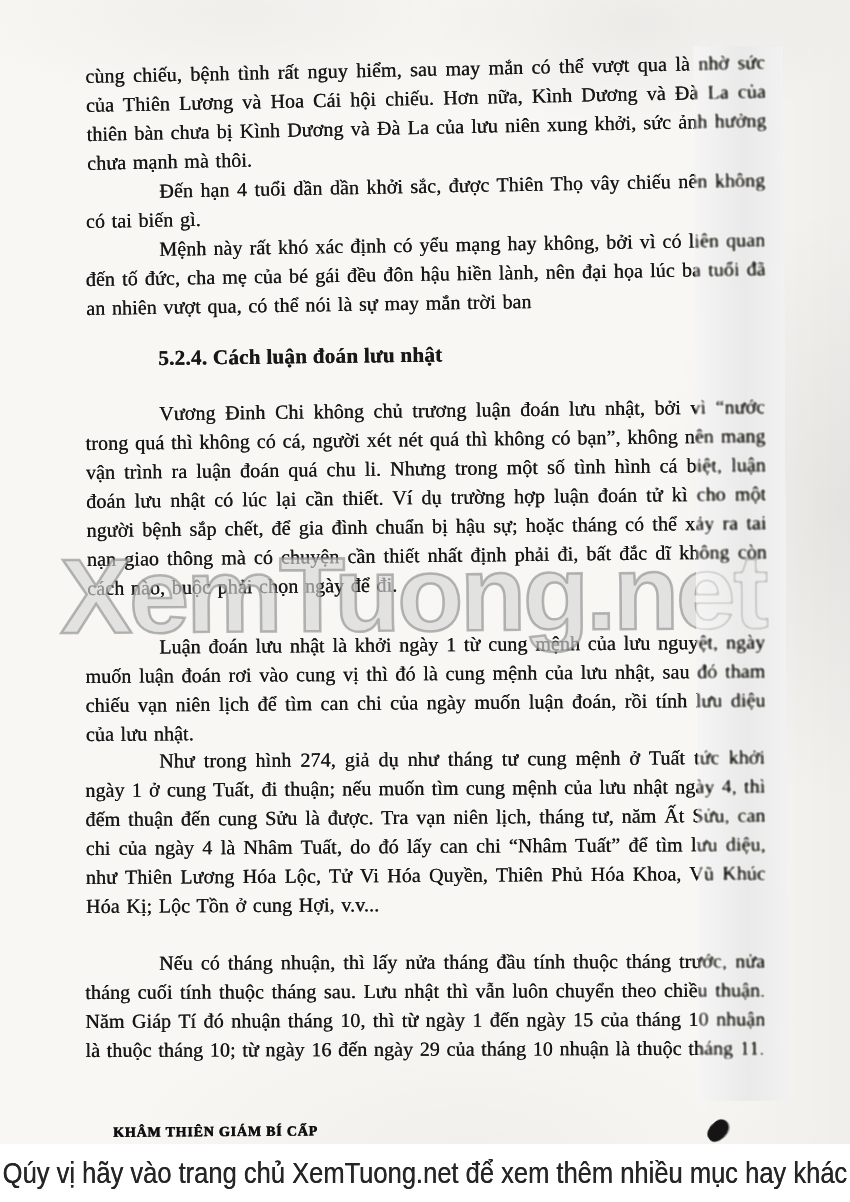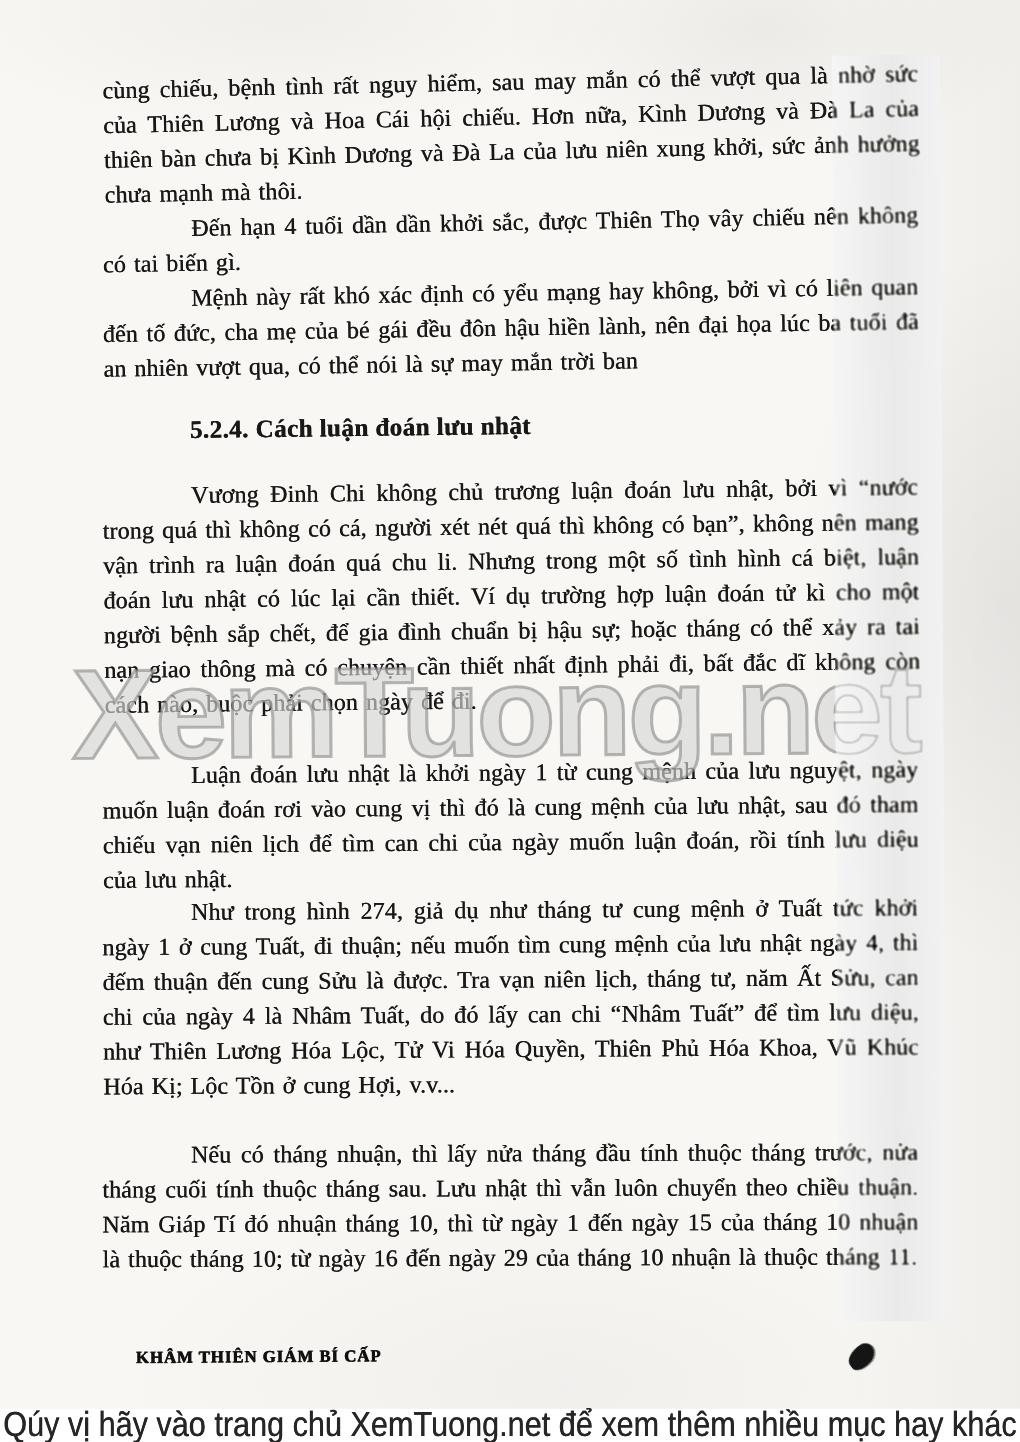--- a/index.html
+++ b/index.html
@@ -85,21 +85,21 @@
   }
   .page-smudge{
     position:absolute;left:706px;top:1122px;width:24px;height:17px;
     background:#151515;
     border-radius:65% 35% 55% 45% / 55% 45% 65% 35%;
     transform:rotate(-38deg);
     filter:blur(0.5px);
     box-shadow:1px 1px 0 rgba(20,20,20,0.45);
   }
   .banner{
-    position:absolute;left:0;right:0;bottom:0;height:28px;
+    position:absolute;left:0;right:0;bottom:0;height:58px;
     background:#ffffff;
     display:flex;align-items:center;justify-content:center;margin-top:12px;
   }
   .banner-text{
     font-family:"Liberation Sans", sans-serif;
     font-size:29px;color:var(--banner_ink);
     white-space:nowrap;
     transform:scaleX(0.88);transform-origin:50% 50%;
     text-shadow:0.3px 0 0 currentColor;
   }

